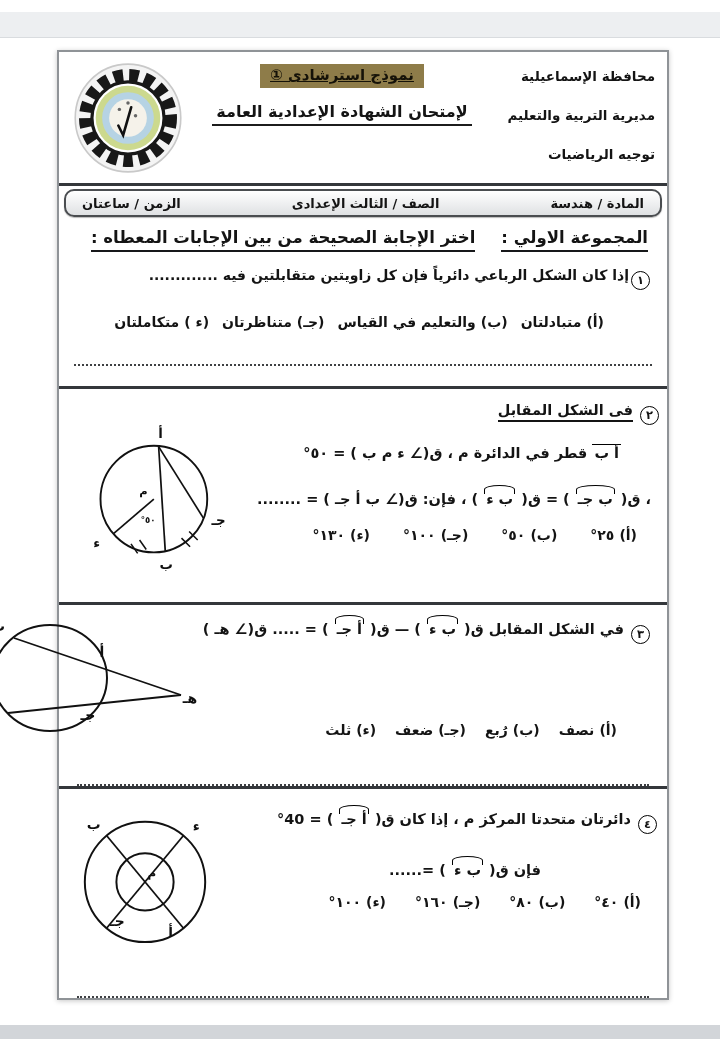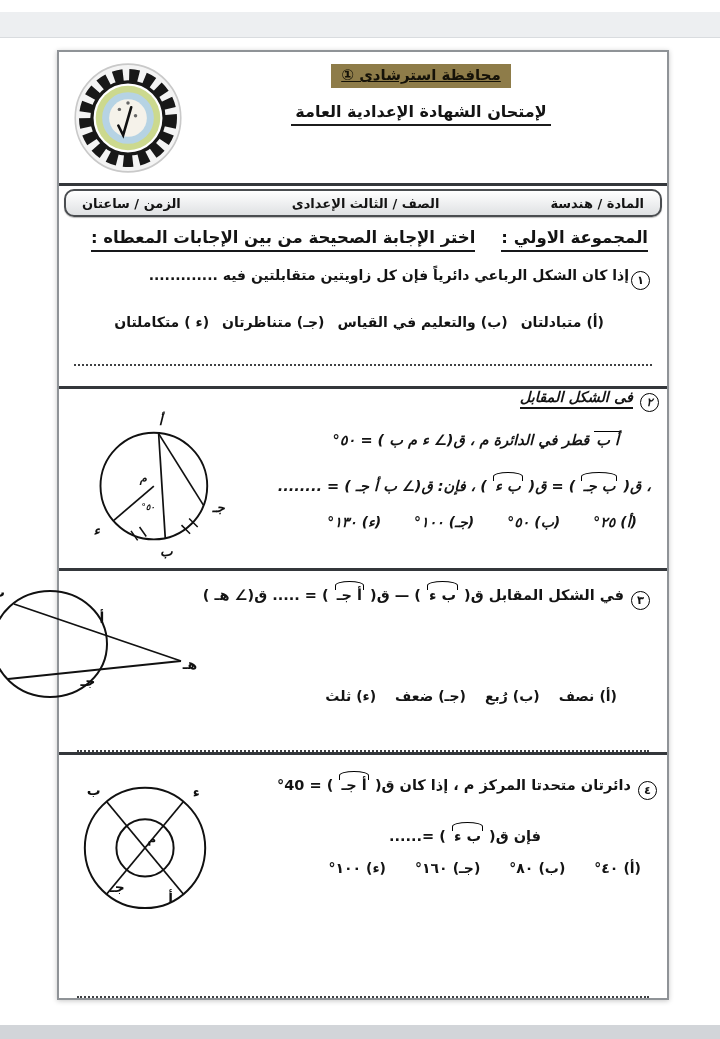--- a/index.html
+++ b/index.html
@@ -47,21 +47,21 @@
 
   .choices { display:flex; align-items:baseline; font-size:14px; font-weight:bold; }
   .ch { white-space:nowrap; }
   .ch .cl { margin-left:5px; }
   .q1-choices { margin:24px 58px 0 0; gap:13px; }
   .dotted { border-top:2.6px dotted #3e4043; margin:0 10px; }
   .sec-body1 .dotted { margin-top:34px; }
 
   
   .q-grid { display:grid; height:100%; }
-  .sec-q2 { height:182px; padding:0 8px 0;font-style:italic; }
+  .sec-q2 { height:216px; padding:13px 8px 0; }
   .sec-q2 .q-grid { grid-template-columns:1fr 168px; }
   .sec-q3 { height:184px; padding:6px 8px 0; display:flex; flex-direction:column; }
   .sec-q3 .q-grid { grid-template-columns:1fr 225px; flex:1; }
   .sec-q4 { height:auto; flex:1; padding:8px 8px 0; display:flex; flex-direction:column; }
   .sec-q4 .q-grid { grid-template-columns:1fr 158px; }
 
   .q-title { font-size:14.5px; font-weight:bold; }
   .q-title .u { border-bottom:2px solid #141414; padding-bottom:2px; }
   .mathline { direction:rtl; text-align:right; font-size:14.5px; font-weight:bold; white-space:nowrap; }
   .q2-l1 { margin:19px 38px 0 0; }
@@ -86,23 +86,28 @@
 </head>
 <body>
 
 <div class="screen">
   <div class="band-top"></div>
   <div class="band-bottom"></div>
 
   <div class="page">
 
     <section class="sec sec-header">
+      <div class="hdr-right">
+        <div>محافظة الإسماعيلية</div>
+        <div>مديرية التربية والتعليم</div>
+        <div>توجيه الرياضيات</div>
+      </div>
       <div class="hdr-center">
         <div>
-          <span class="model-label">محافظة استرشادى ①</span>
+          <span class="model-label">نموذج استرشادى ①</span>
         </div>
         <div>
           <span class="exam-title">لإمتحان الشهادة الإعدادية العامة</span>
         </div>
       </div>
       <div class="hdr-logo">
         <svg width="108" height="112" viewBox="0 0 100 104">
           <ellipse cx="50" cy="52" rx="49" ry="50" fill="#f4f4f4" stroke="#c9c9c9" stroke-width="1.5"></ellipse>
           <circle cx="50" cy="52" r="39" fill="none" stroke="#181818" stroke-width="13" stroke-dasharray="8.6 5.6"></circle>
           <circle cx="50" cy="52" r="33.5" fill="#ffffff" stroke="#181818" stroke-width="3"></circle>

